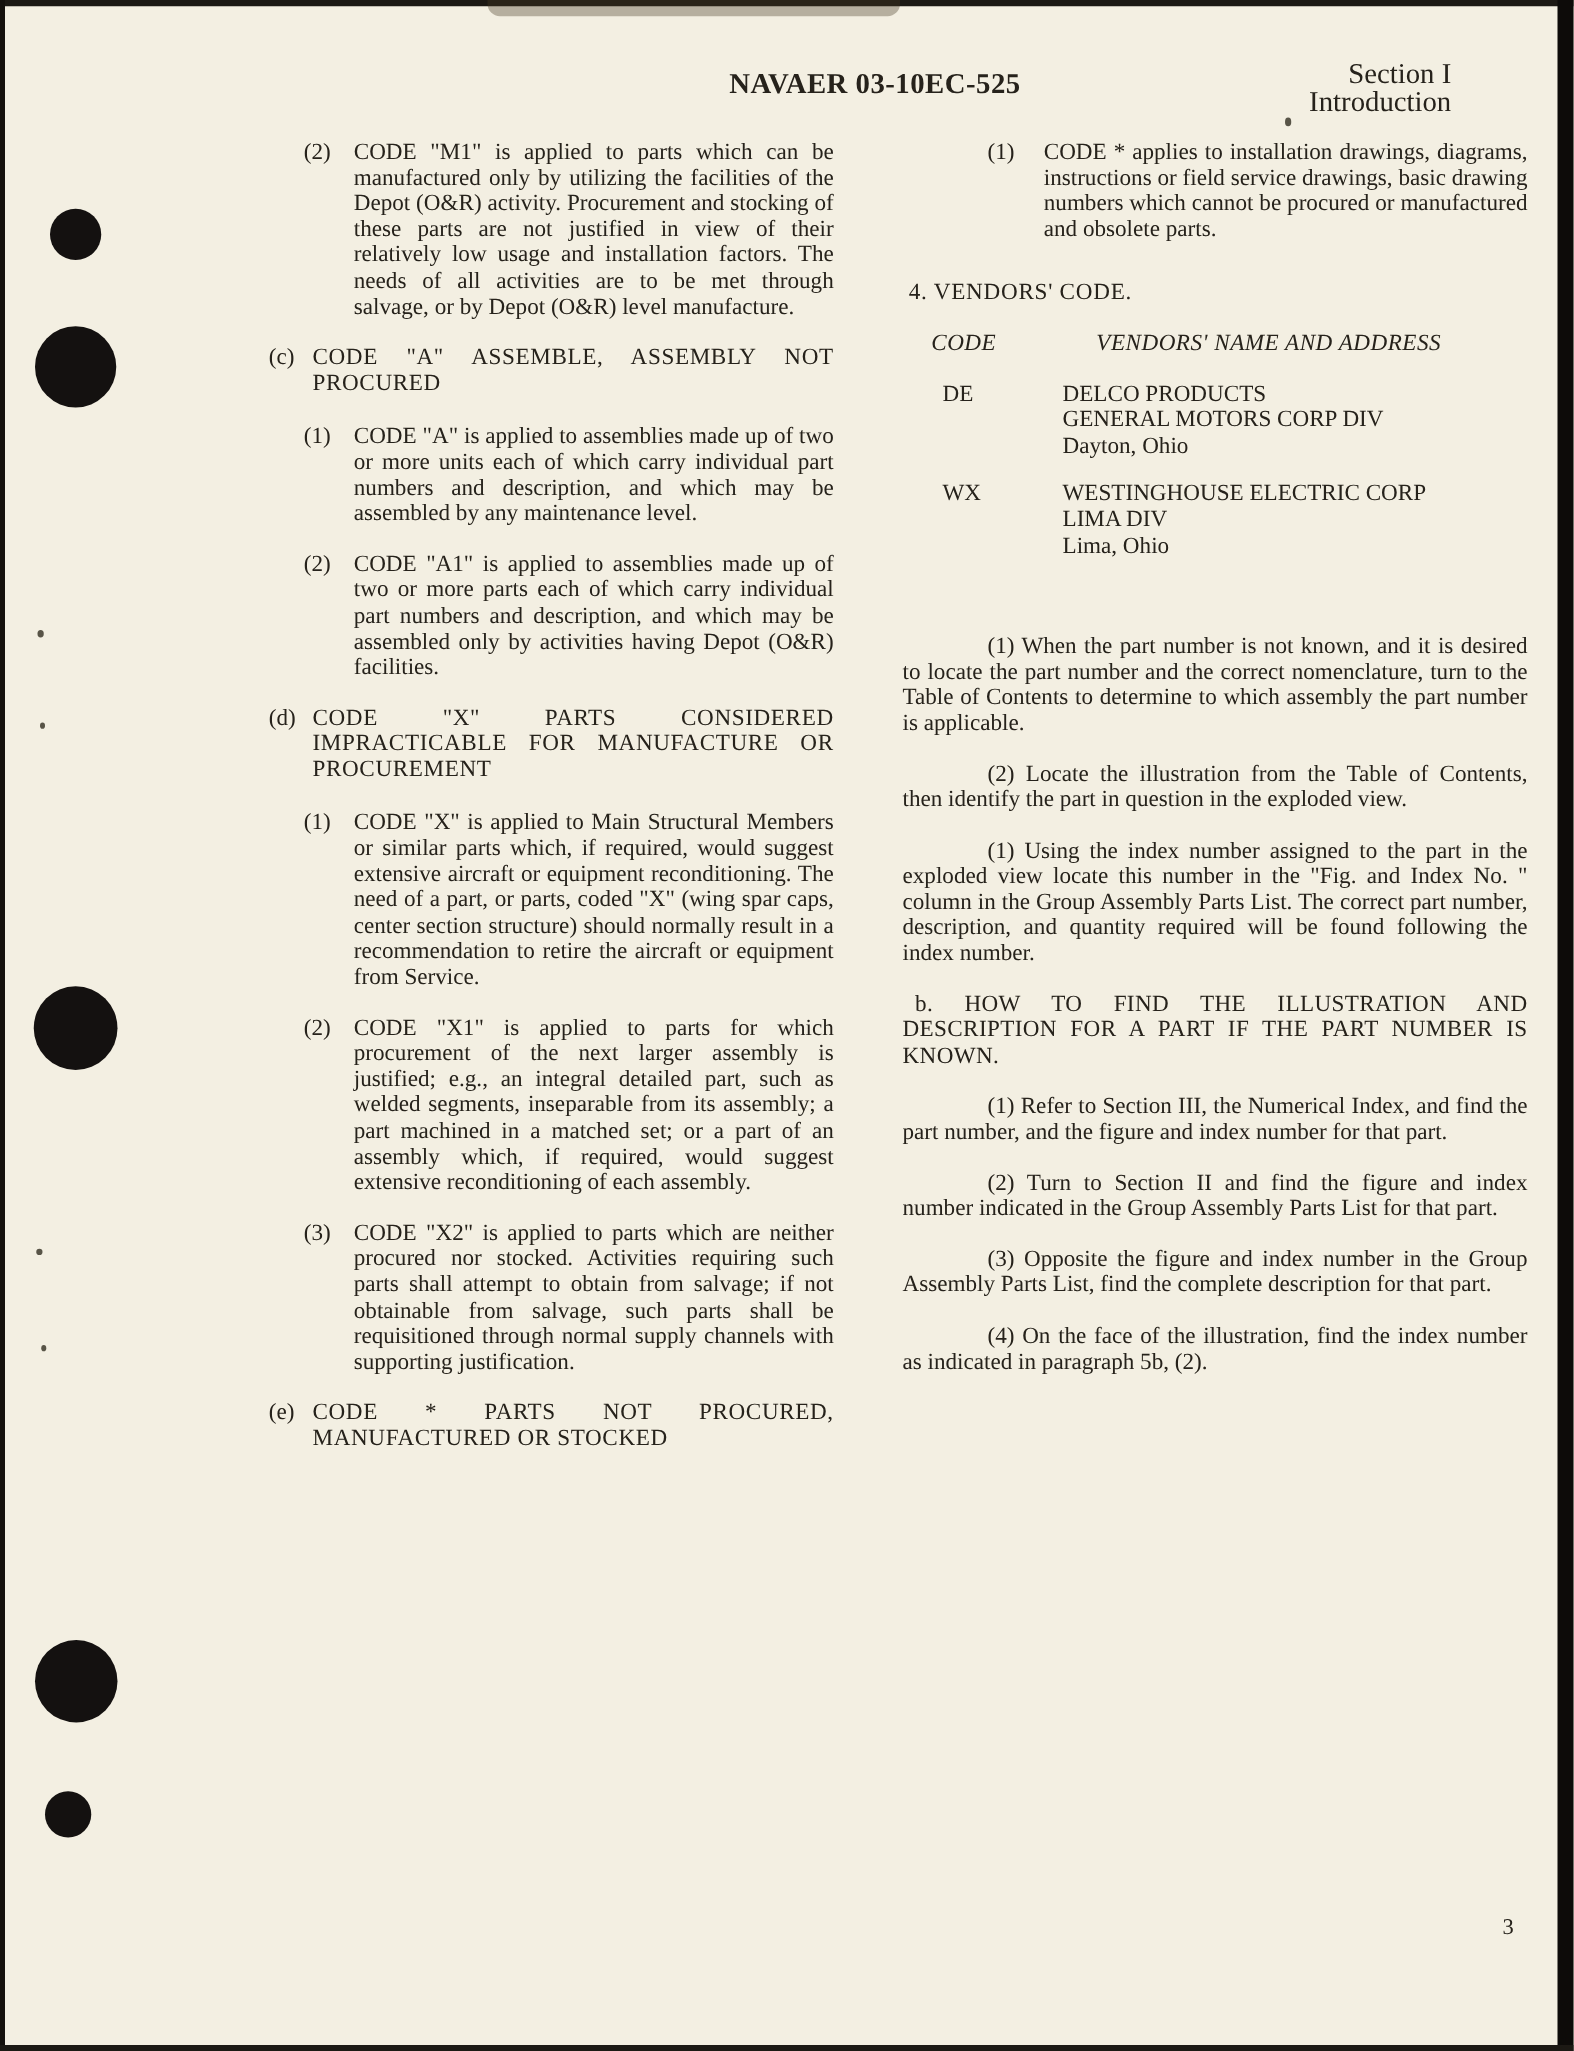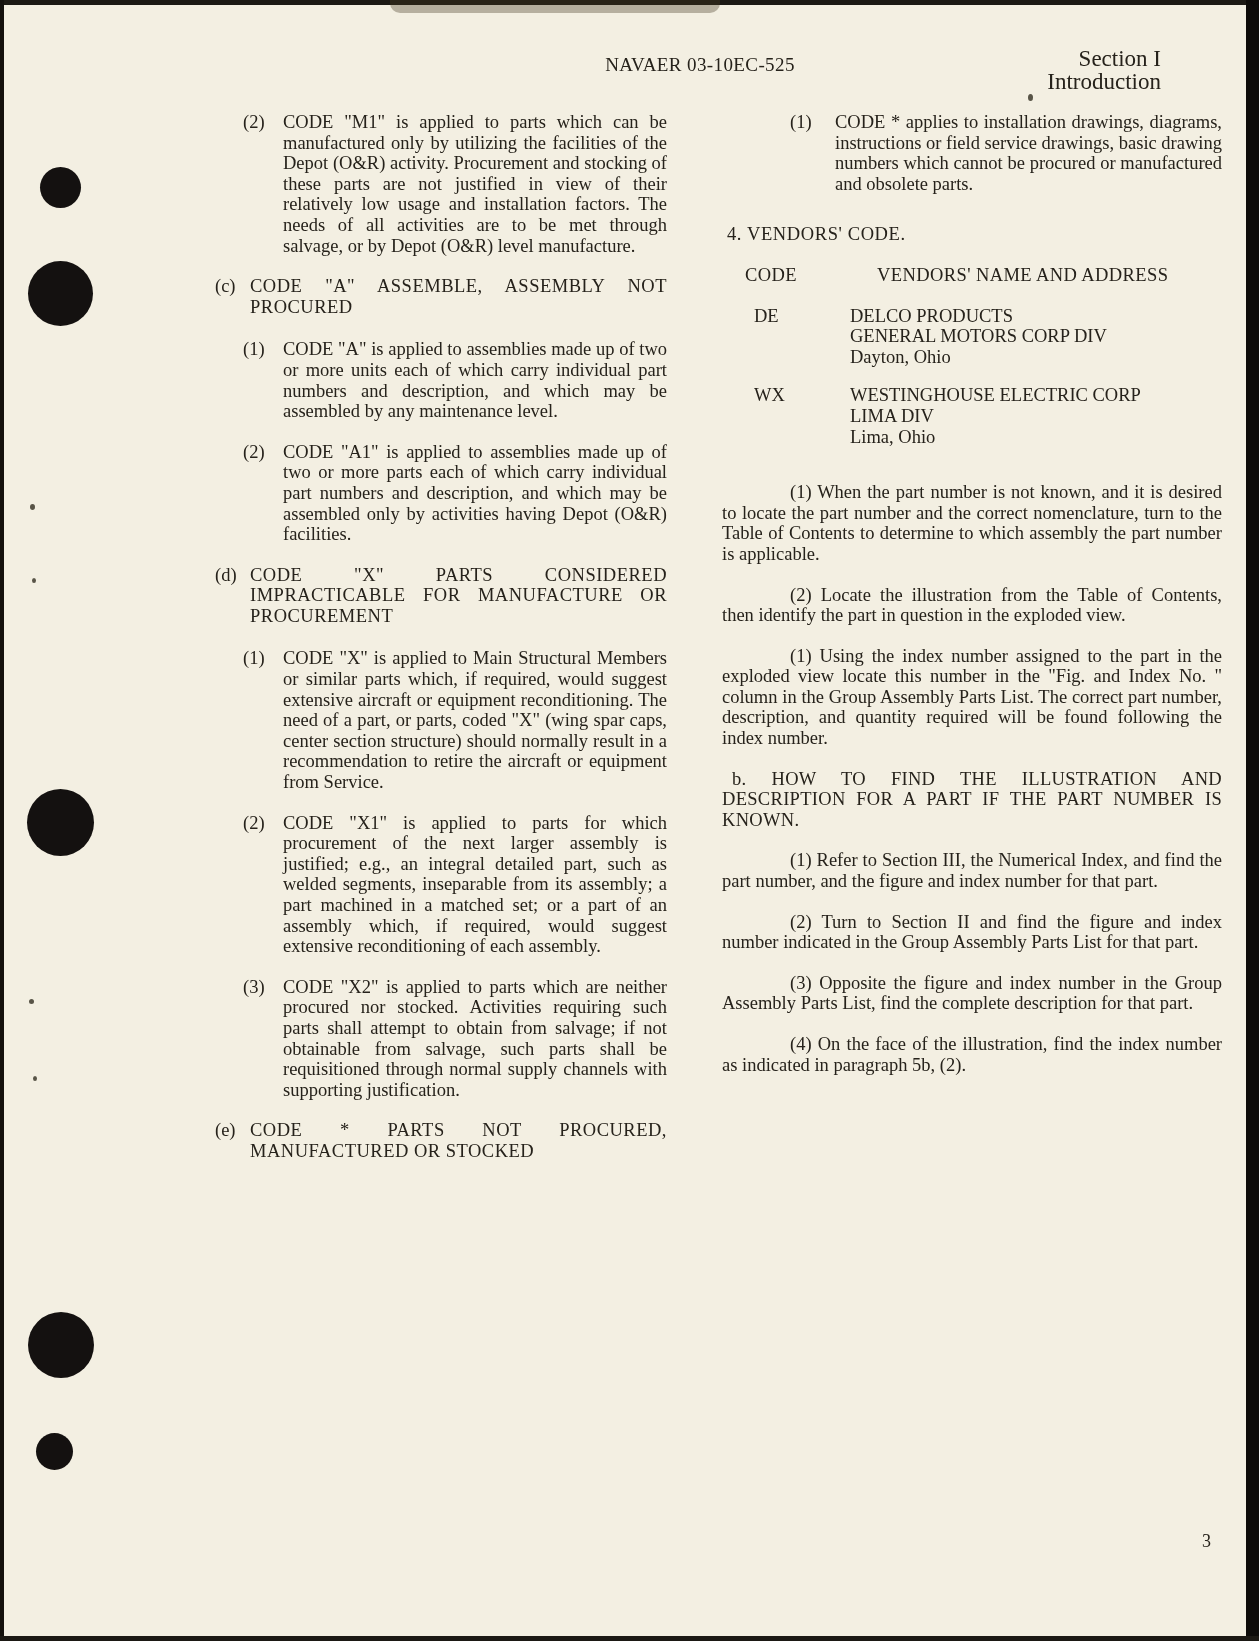--- a/index.html
+++ b/index.html
@@ -18,21 +18,21 @@
                    background:rgba(70,58,34,.35); border-radius:0 0 10px 10px; }
   .edge-left   { position:absolute; top:0; left:0; width:4px; height:100%; background:#14110d; }
   .edge-right  { position:absolute; top:0; right:0; width:13px; height:100%; background:#0d0b09; }
   .edge-bottom { position:absolute; bottom:0; left:0; width:100%; height:5px; background:#1c1914; }
 
   .punch { position:absolute; background:#141110; border-radius:50%; }
   .speck { position:absolute; background:#3c382c; border-radius:50%; opacity:.85; }
 
   .header-center {
     position:absolute; top:54px; left:555px; width:290px;
-    text-align:center; font-size:19px; letter-spacing:.4px;
+    text-align:center; font-size:23px; letter-spacing:.4px;font-weight:bold;
   }
   .header-right {
     position:absolute; top:47px; right:98px; width:230px;
     text-align:right; font-size:23px; line-height:23px;
   }
 
   .col { position:absolute; top:112px; font-size:18.5px; line-height:20.6px; text-align:justify; }
   .col-left  { left:215px; width:452px; }
   .col-right { left:722px; width:500px; }
 
@@ -45,25 +45,25 @@
   .sub { position:relative; margin-left:28px; padding-left:40px; }
   .sub .marker { position:absolute; left:0; top:0; }
 
   
   .rsub { position:relative; margin-left:68px; padding-left:45px; }
   .rsub .marker { position:absolute; left:0; top:0; }
   .rpara { text-indent:68px; }
   .rhead { text-indent:5px; letter-spacing:.6px; }
   .rhead-sub { text-indent:10px; letter-spacing:.3px; }
 
-  .vheader { position:relative; padding-left:155px; margin:0 0 20px 0; letter-spacing:.4px; }
+  .vheader { position:relative; padding-left:155px; margin:0 0 20px 0; letter-spacing:.4px;font-style:italic; }
   .vheader .vcode-h { position:absolute; left:23px; }
   .vrow { position:relative; padding-left:128px; margin:0 0 18px 0; }
   .vrow .vcode { position:absolute; left:32px; }
-  .vrow.last { margin-bottom:35px; }
+  .vrow.last { margin-bottom:60px; }
   .mb-lg { margin-bottom:30px; }
   .mb-md { margin-bottom:22px; }
 
   .pagenum { position:absolute; left:1202px; top:1531px; font-size:18px; }
 </style>
 </head>
 <body>
 
 <div class="page">
 

